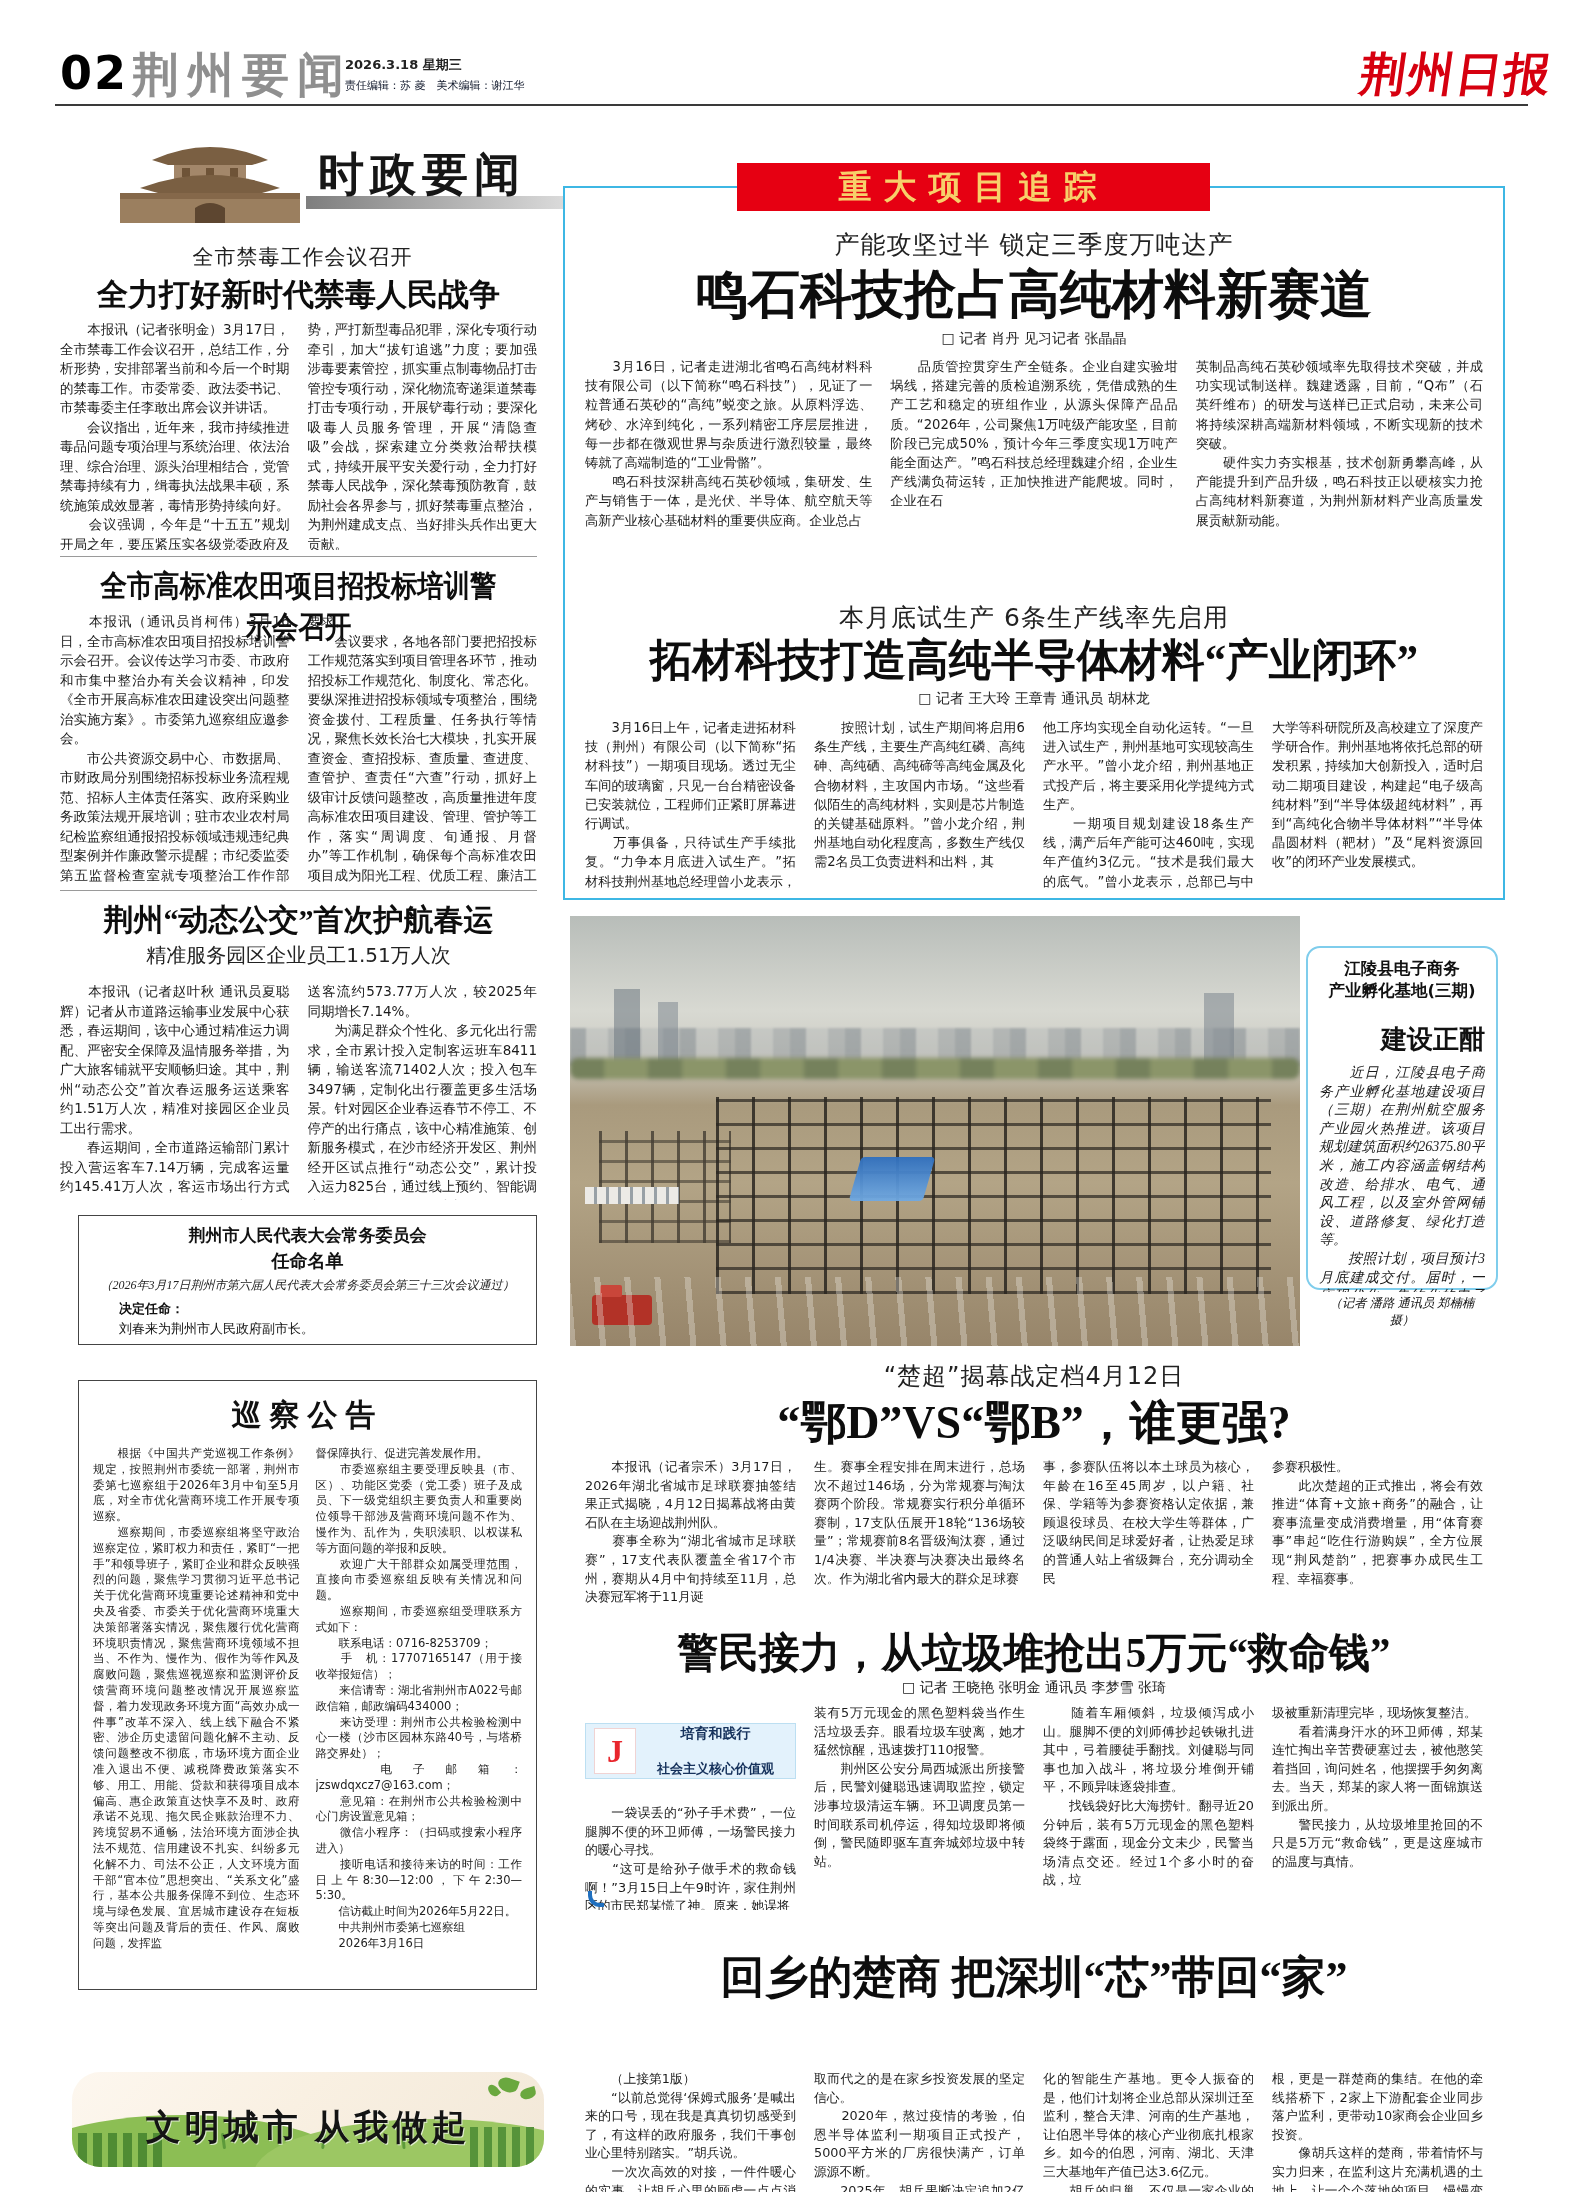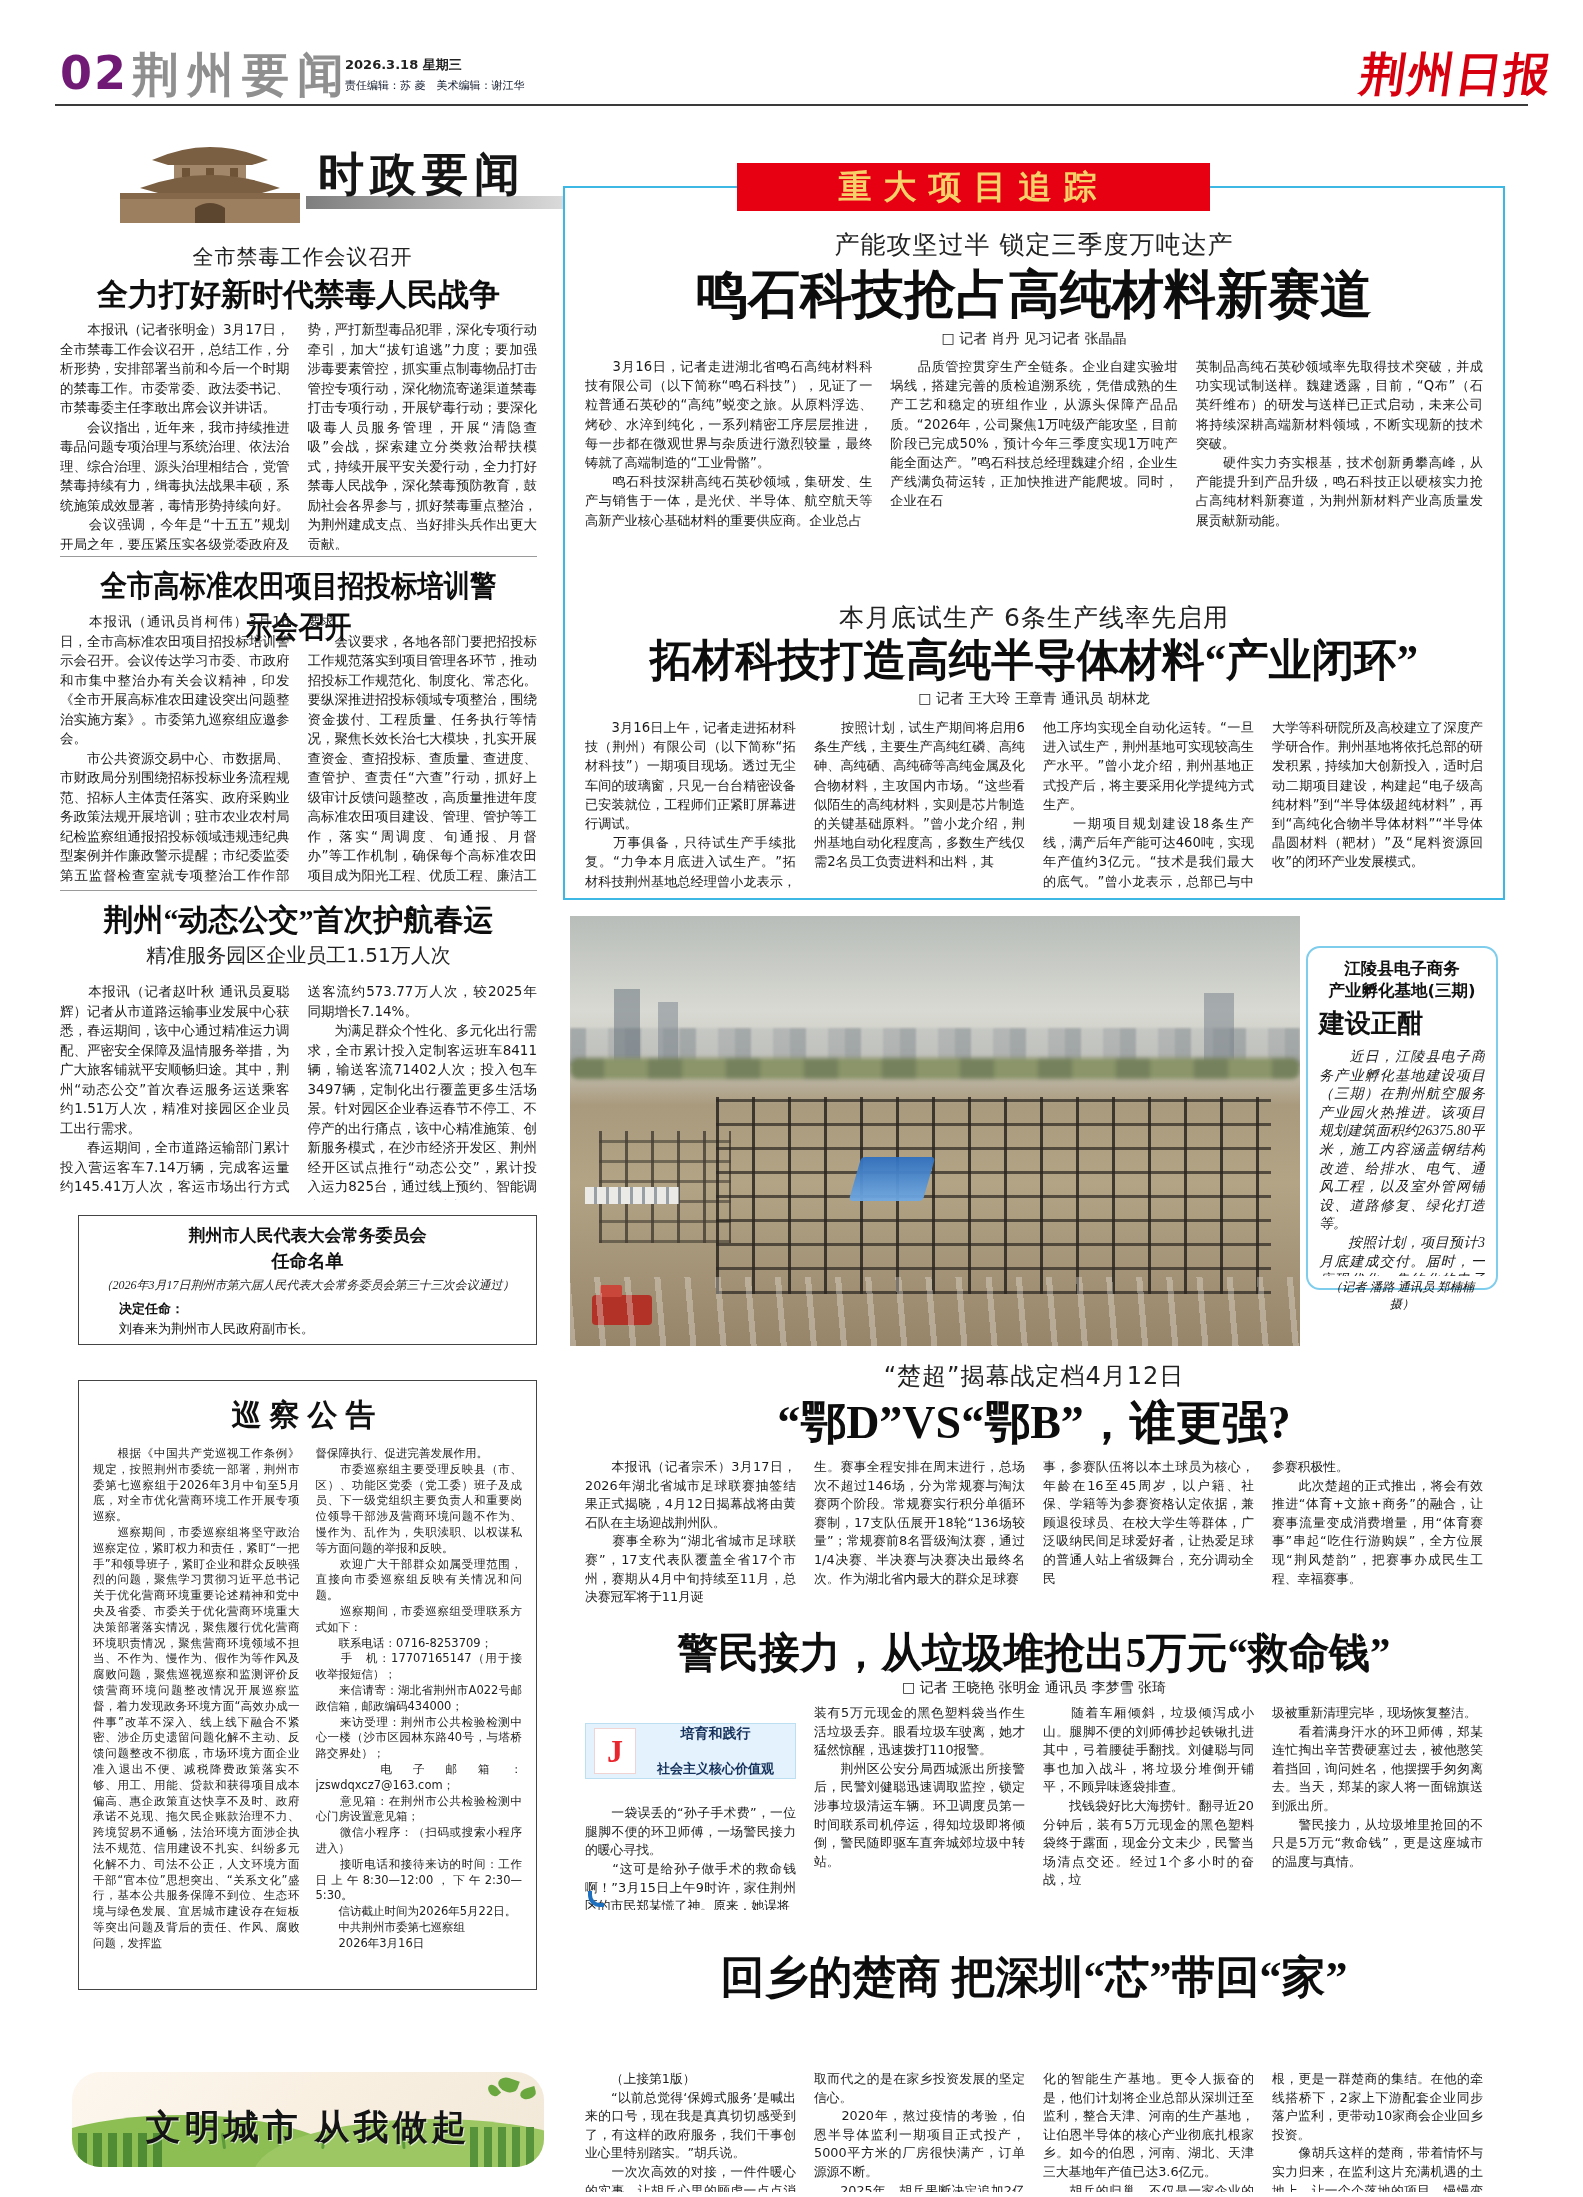--- a/index.html
+++ b/index.html
@@ -2,21 +2,21 @@
 <html><head>
 <meta charset="utf-8">
 <style>
   html,body{margin:0;padding:0;background:#e9e9e9;}
   .page{position:relative;width:1583px;height:2197px;background:#ffffff;margin:0 auto;overflow:hidden;
         font-family:"DejaVu Sans","Liberation Sans",sans-serif;color:#111;}
   .abs{position:absolute;}
   .serif{font-family:"Liberation Serif","DejaVu Serif",serif;}
   .center{text-align:center;}
   
-  .hdr-num{left:60px;top:46px;font-size:46px;font-weight:bold;color:#701a75;letter-spacing:2px;}
+  .hdr-num{left:60px;top:46px;font-size:46px;font-weight:bold;color:#000000;letter-spacing:2px;}
   .hdr-section{left:132px;top:44px;font-size:47px;font-weight:bold;color:#8f8f8f;letter-spacing:8px;}
   .hdr-date{left:345px;top:56px;font-size:13px;font-weight:bold;color:#222;}
   .hdr-editors{left:345px;top:78px;font-size:11px;color:#0f172a;}
   .masthead{left:1360px;top:44px;font-size:46px;font-weight:bold;color:#d6000f;transform:skewX(-8deg);letter-spacing:2px;}
   .hdr-rule{left:55px;top:104px;width:1473px;border-top:2px solid #3a3a3a;height:0;}
   
   .kicker{font-size:24px;color:#222;letter-spacing:1px;}
   .headline{font-weight:bold;color:#0d0d0d;}
   .byline{font-size:14px;color:#222;}
   .cols{display:flex;gap:18px;}
@@ -102,21 +102,21 @@
   .ph-truck{position:absolute;left:3%;bottom:5%;width:60px;height:30px;background:#b23227;border-radius:4px;}
   .ph-truck::after{content:"";position:absolute;left:8px;top:-10px;width:22px;height:12px;background:#c9463a;border-radius:2px;}
   .ph-blue{position:absolute;left:39%;top:56%;width:74px;height:44px;border-radius:4px;opacity:.95;
      background:linear-gradient(180deg,#2f6fbe,#70a9e2);transform:skewX(-16deg);}
   .ph-debris{position:absolute;left:0;bottom:0;width:100%;height:16%;opacity:.5;
      background:repeating-linear-gradient(85deg,rgba(235,232,225,.7) 0 6px,transparent 6px 30px);}
   
   .caption-box{left:1306px;top:946px;width:192px;height:344px;border:2px solid #7fcdec;border-radius:14px;
      background:#fff;box-sizing:border-box;padding:10px 11px;}
   .cap-t1,.cap-t2{font-size:16.5px;font-weight:bold;text-align:center;}
-  .cap-t3{font-size:26px;font-weight:bold;text-align:left;margin:4px 0 7px 0;font-family:Liberation Mono, monospace;}
+  .cap-t3{font-size:26px;font-weight:bold;text-align:right;margin:20px 0 7px 0;font-family:Liberation Mono, monospace;}
   .cap-body{font-size:14px;line-height:18.6px;text-align:justify;white-space:pre-line;font-style:italic;
      font-family:"Liberation Serif","DejaVu Serif",serif;color:#1b1b1b;overflow:hidden;max-height:228px;}
   .cap-credit{font-size:12.3px;text-align:center;margin-top:3px;font-style:italic;
      font-family:"Liberation Serif","DejaVu Serif",serif;}
   
   .a8-kicker{left:563px;top:1360px;width:942px;font-size:24px;}
   .a8-title{left:563px;top:1392px;width:942px;font-size:46px;}
   .a8-body{left:585px;top:1458px;width:898px;height:158px;}
   .r4s .col{font-size:12.8px;line-height:18.6px;}
   

